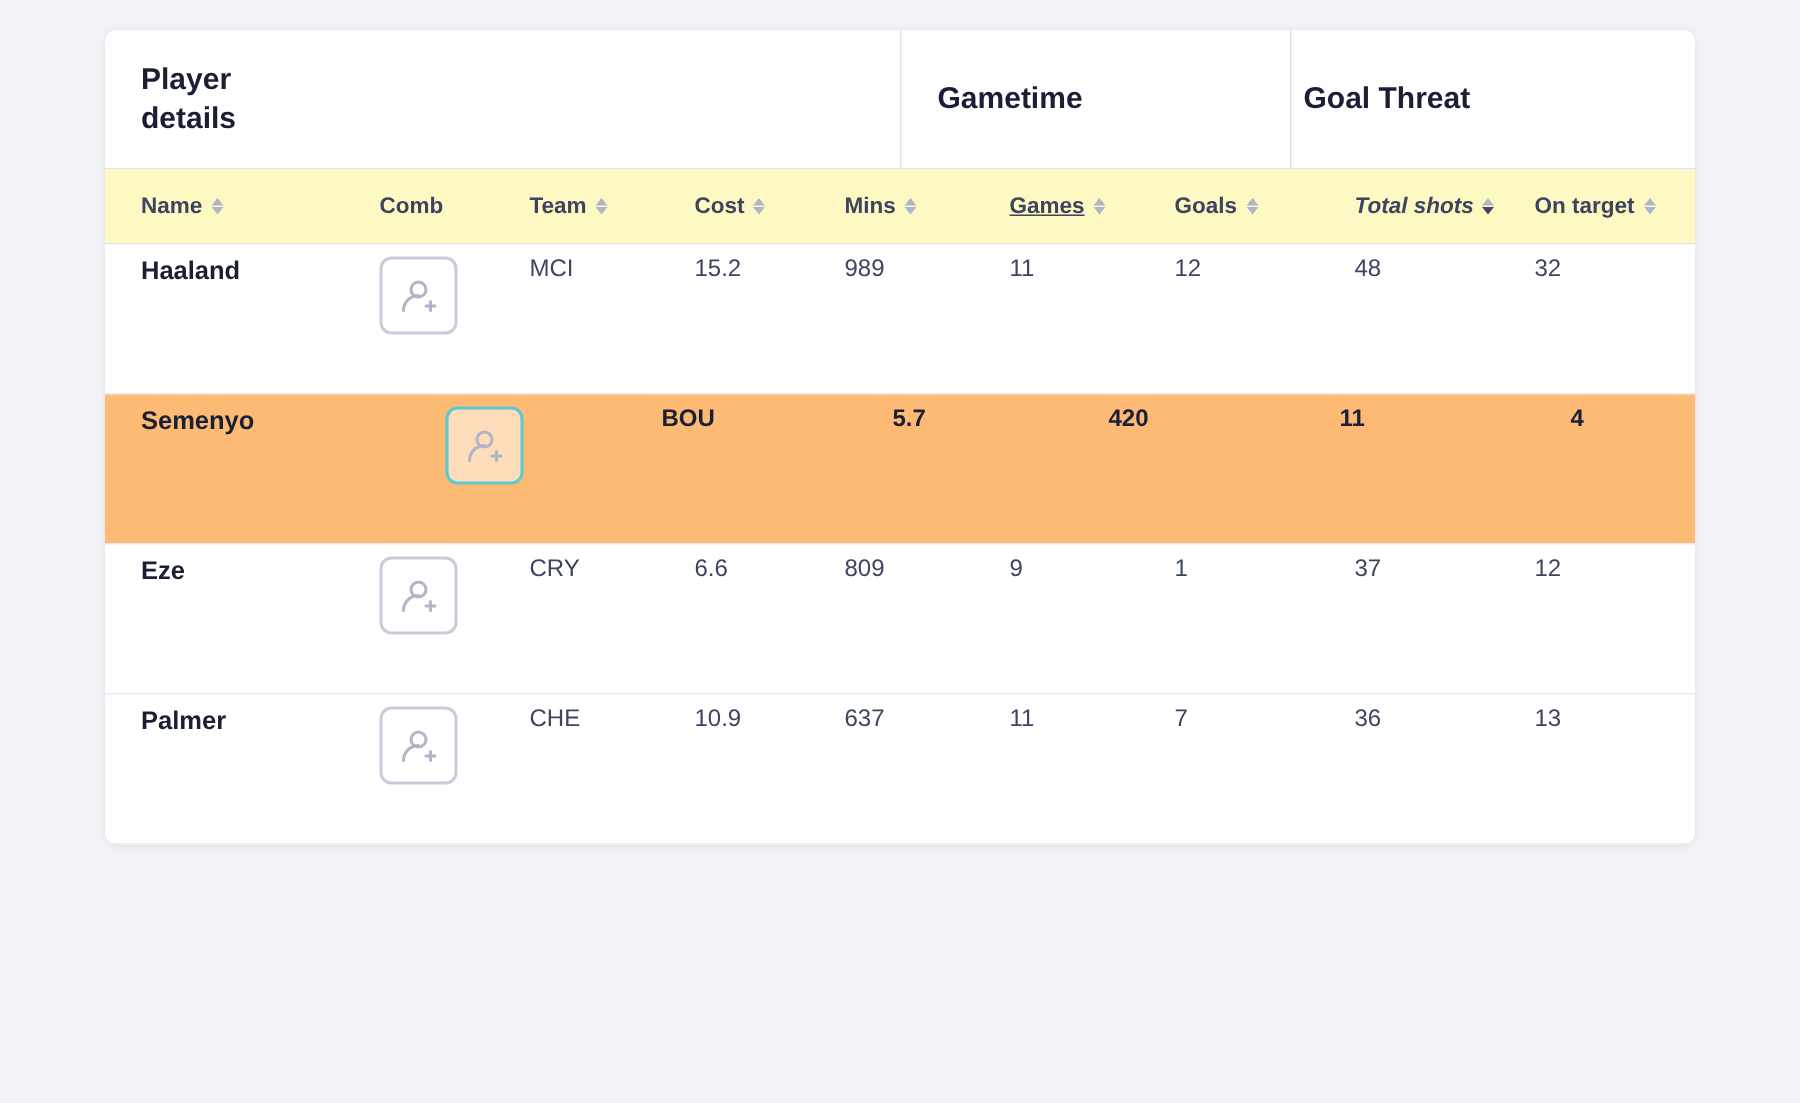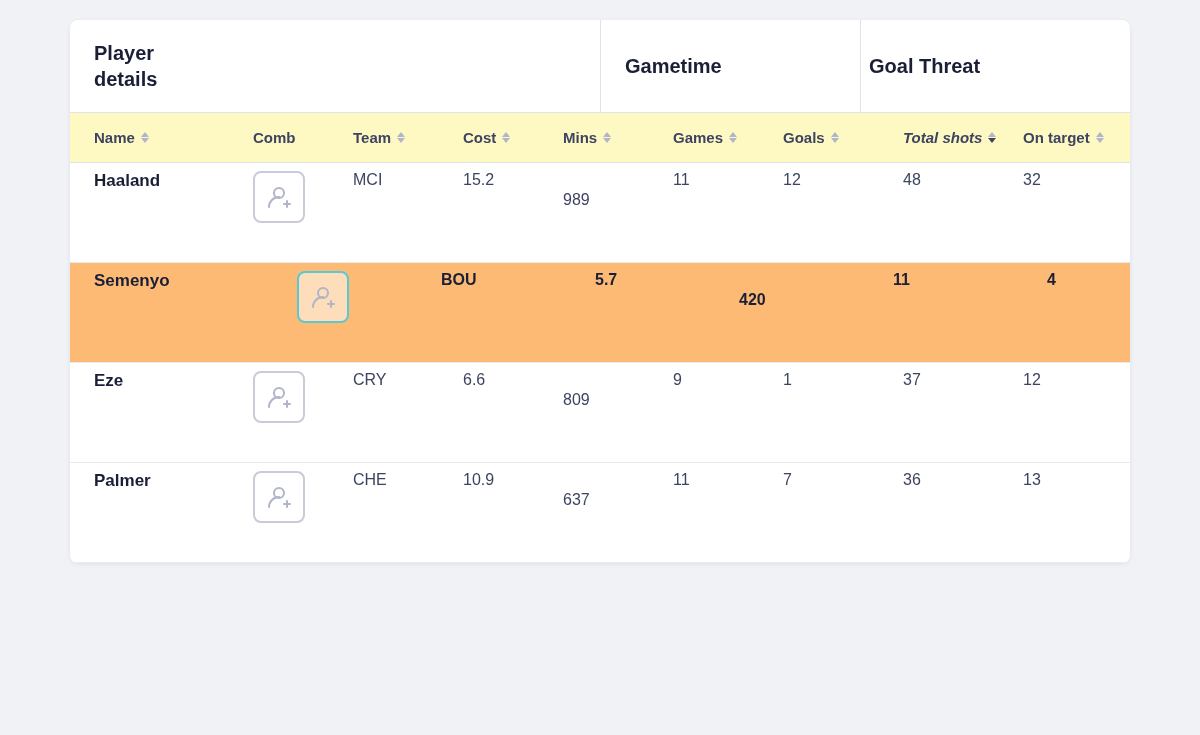--- a/index.html
+++ b/index.html
@@ -96,21 +96,21 @@
     }
     .sort-icon.active .arrow-down {
       border-top-color: #3d4460;
     }
 
     .col-name { flex: 0 0 175px; padding-left: 24px; }
     .col-comb { flex: 0 0 100px; }
     .col-team { flex: 0 0 110px; }
     .col-cost { flex: 0 0 100px; }
     .col-mins { flex: 0 0 110px; }
-    .col-games { flex: 0 0 110px; }
+    .col-games { flex: 0 0 110px; text-decoration: underline; }
     .col-goals { flex: 0 0 120px; }
     .col-total-shots { flex: 0 0 120px; font-style: italic; }
     .col-on-target { flex: 0 0 120px; }
 
     .data-row {
       display: flex;
       align-items: flex-start;
       border-bottom: 1px solid #e8eaef;
       background: #fff;
       min-height: 100px;
@@ -134,21 +134,21 @@
       padding-left: 24px;
       font-size: 17px;
       font-weight: 600;
       color: #1a1f36;
     }
     .cell-comb {
       flex: 0 0 100px;
     }
     .cell-team { flex: 0 0 110px; }
     .cell-cost { flex: 0 0 100px; }
-    .cell-mins { flex: 0 0 110px; margin-top: 20px; }
+    .cell-mins { flex: 0 0 110px; }
     .cell-games { flex: 0 0 110px; }
     .cell-goals { flex: 0 0 120px; }
     .cell-total-shots { flex: 0 0 120px; }
     .cell-on-target { flex: 0 0 120px; }
 
     .add-player-btn {
       width: 52px;
       height: 52px;
       border-radius: 8px;
       border: 2px solid #c8ccd8;

